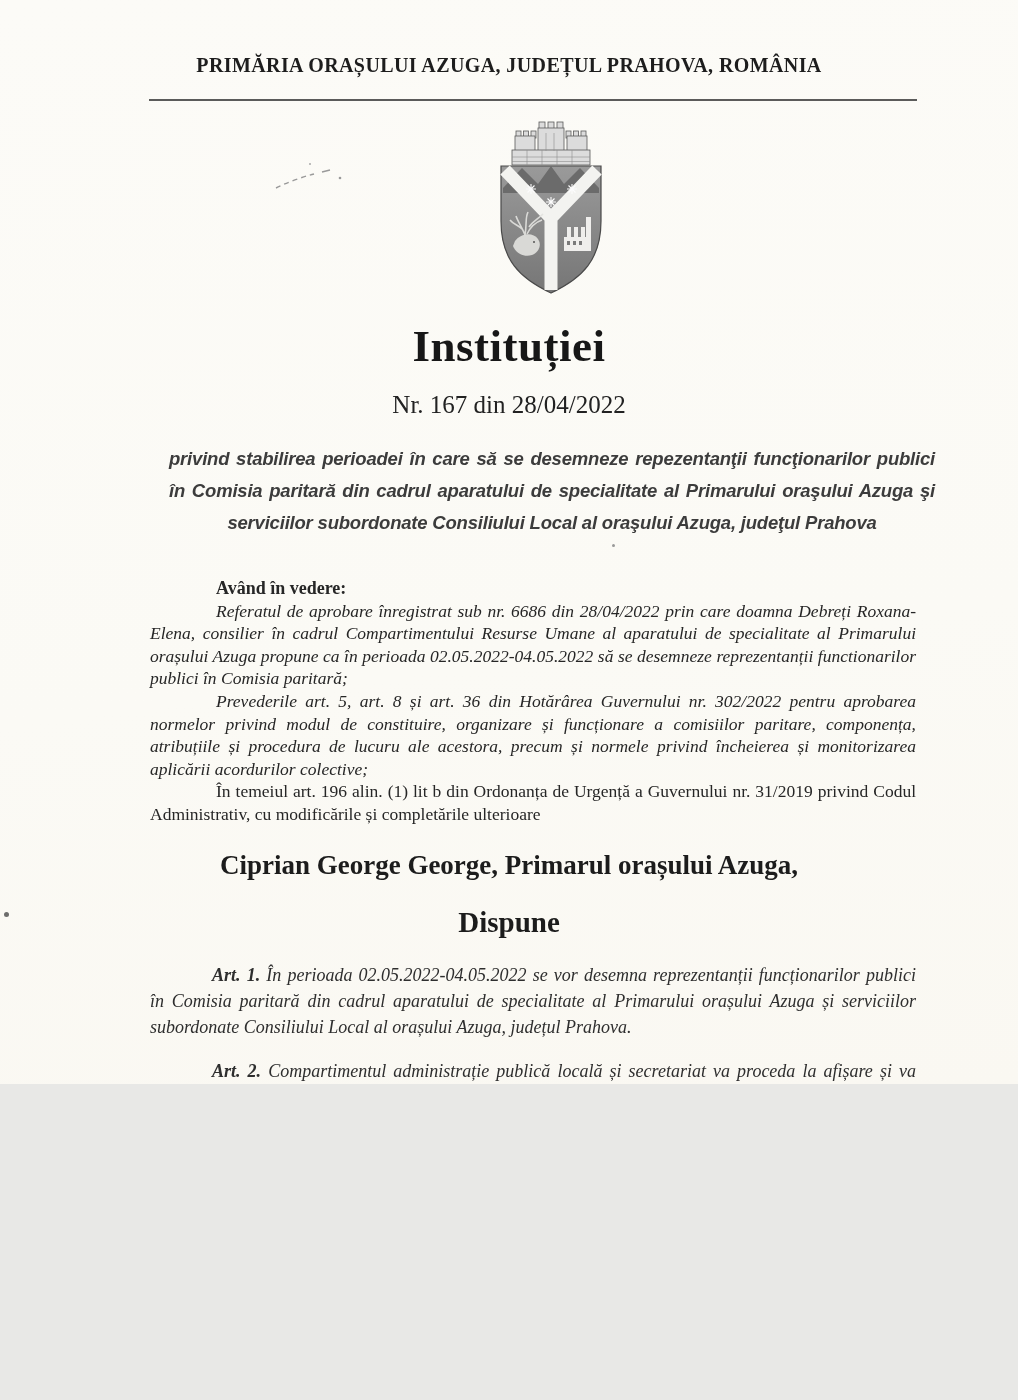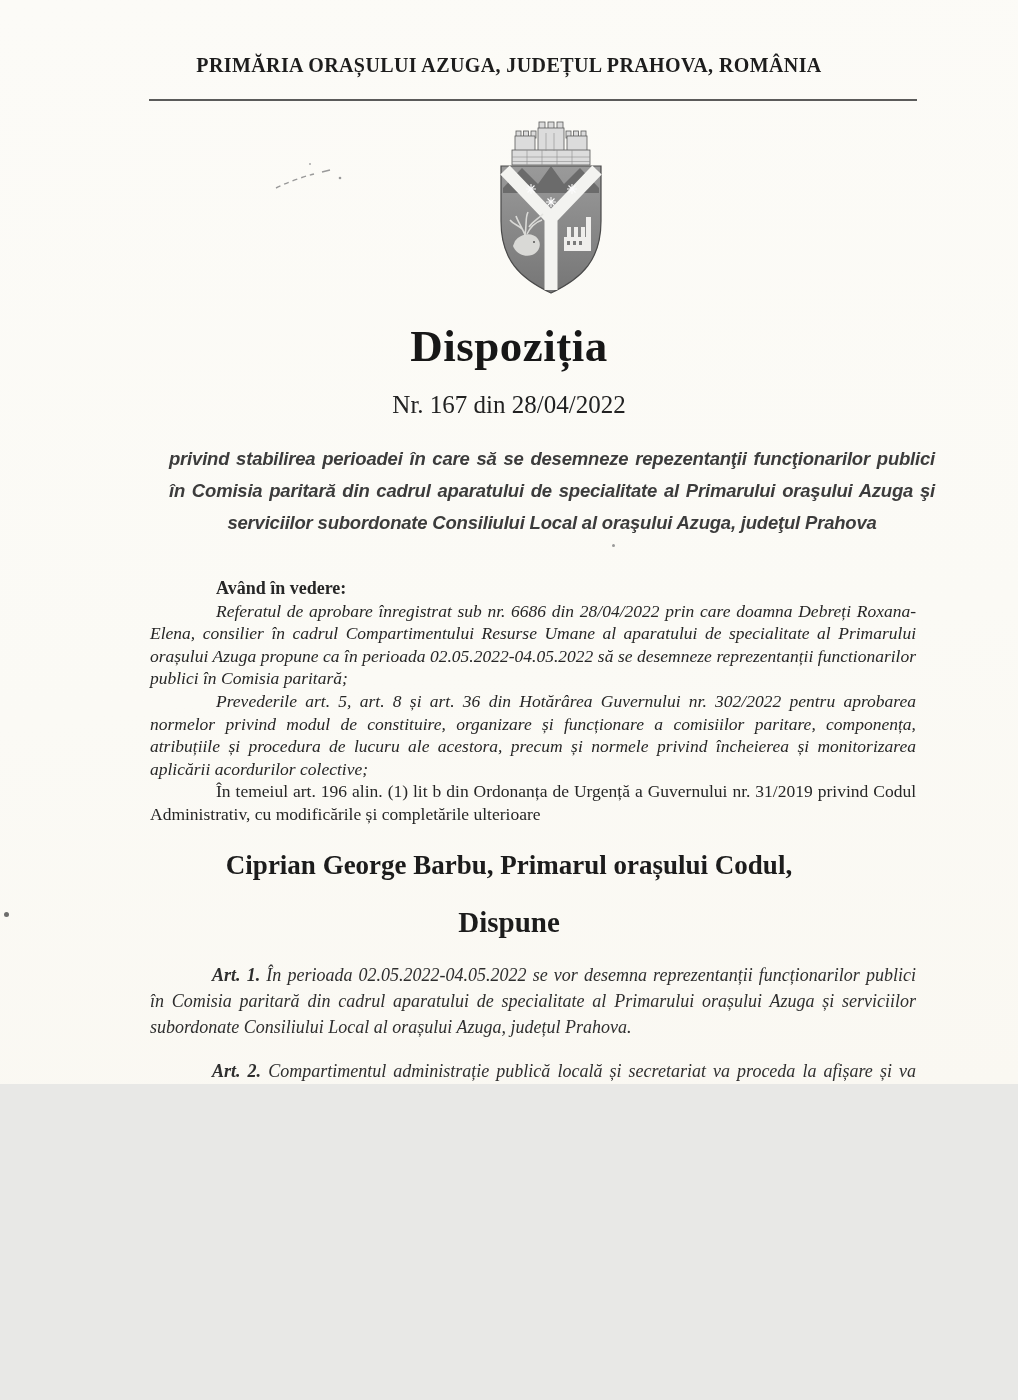--- a/index.html
+++ b/index.html
@@ -109,32 +109,32 @@
     </g>
 
     <g>
       <path d="M78,130 V116 H81 V106 H85 V116 H88 V106 H92 V116 H95 V106 H99 V116 H100 V96 H105 V130 Z" fill="#efeeec"></path>
       <rect x="81" y="120" width="3" height="4" fill="#7a7a7a"></rect>
       <rect x="87" y="120" width="3" height="4" fill="#7a7a7a"></rect>
       <rect x="93" y="120" width="3" height="4" fill="#7a7a7a"></rect>
     </g>
   </svg>
 
-  <div class="abs doc-title">Dispoziția</div>
+  <div class="abs doc-title">Instituției</div>
   <div class="abs doc-number">Nr. 167 din 28/04/2022</div>
   <div class="abs doc-subject">privind stabilirea perioadei în care să se desemneze repezentanţii funcţionarilor publici în Comisia paritară din cadrul aparatului de specialitate al Primarului oraşului Azuga şi serviciilor subordonate Consiliului Local al oraşului Azuga, judeţul Prahova</div>
 
   <div class="abs preamble">
     <p class="ph">Având în vedere:</p>
     <p class="clause italic">Referatul de aprobare înregistrat sub nr. 6686  din 28/04/2022  prin care doamna Debreți Roxana-Elena, consilier în cadrul Compartimentului Resurse Umane al aparatului de specialitate al Primarului orașului Azuga propune ca în perioada 02.05.2022-04.05.2022 să se desemneze reprezentanții functionarilor publici în Comisia paritară;</p>
     <p class="clause italic">Prevederile art. 5, art. 8 și art. 36 din Hotărârea Guvernului  nr. 302/2022 pentru aprobarea normelor privind modul de constituire, organizare și funcționare a comisiilor paritare, componența, atribuțiile și procedura de lucuru ale acestora, precum și normele privind încheierea și monitorizarea aplicării acordurilor colective;</p>
     <p class="clause">În temeiul art. 196 alin. (1) lit b din Ordonanța de Urgență a Guvernului nr. 31/2019 privind Codul Administrativ, cu modificările și completările ulterioare</p>
   </div>
 
-  <div class="abs issuer-line">Ciprian George Barbu, Primarul orașului Codul,</div>
+  <div class="abs issuer-line">Ciprian George George, Primarul orașului Azuga,</div>
   <div class="abs decision-verb">Dispune</div>
 
   <div class="abs articles">
     <p class="article"><b>Art. 1.</b> <span>În perioada 02.05.2022-04.05.2022 se vor desemna reprezentanții funcționarilor publici în Comisia paritară din cadrul aparatului de specialitate al Primarului orașului Azuga și serviciilor subordonate Consiliului Local al orașului Azuga, județul Prahova.</span></p>
     <p class="article"><b>Art. 2.</b> <span>Compartimentul administrație publică locală și secretariat va proceda la afișare și va comunica copii ale prezentei dispoziții tuturor celor în drept, respectiv: Compartimentului de Informare și Relații Publice, Compartimentului Resurse Umane,  Primarului orașului Azuga si Instituției Prefectului Județului Prahova.</span></p>
   </div>
 
   <div class="abs sig-left">
     <div>Primar,</div>
     <div class="sig-name">Ciprian George BARBU</div>

